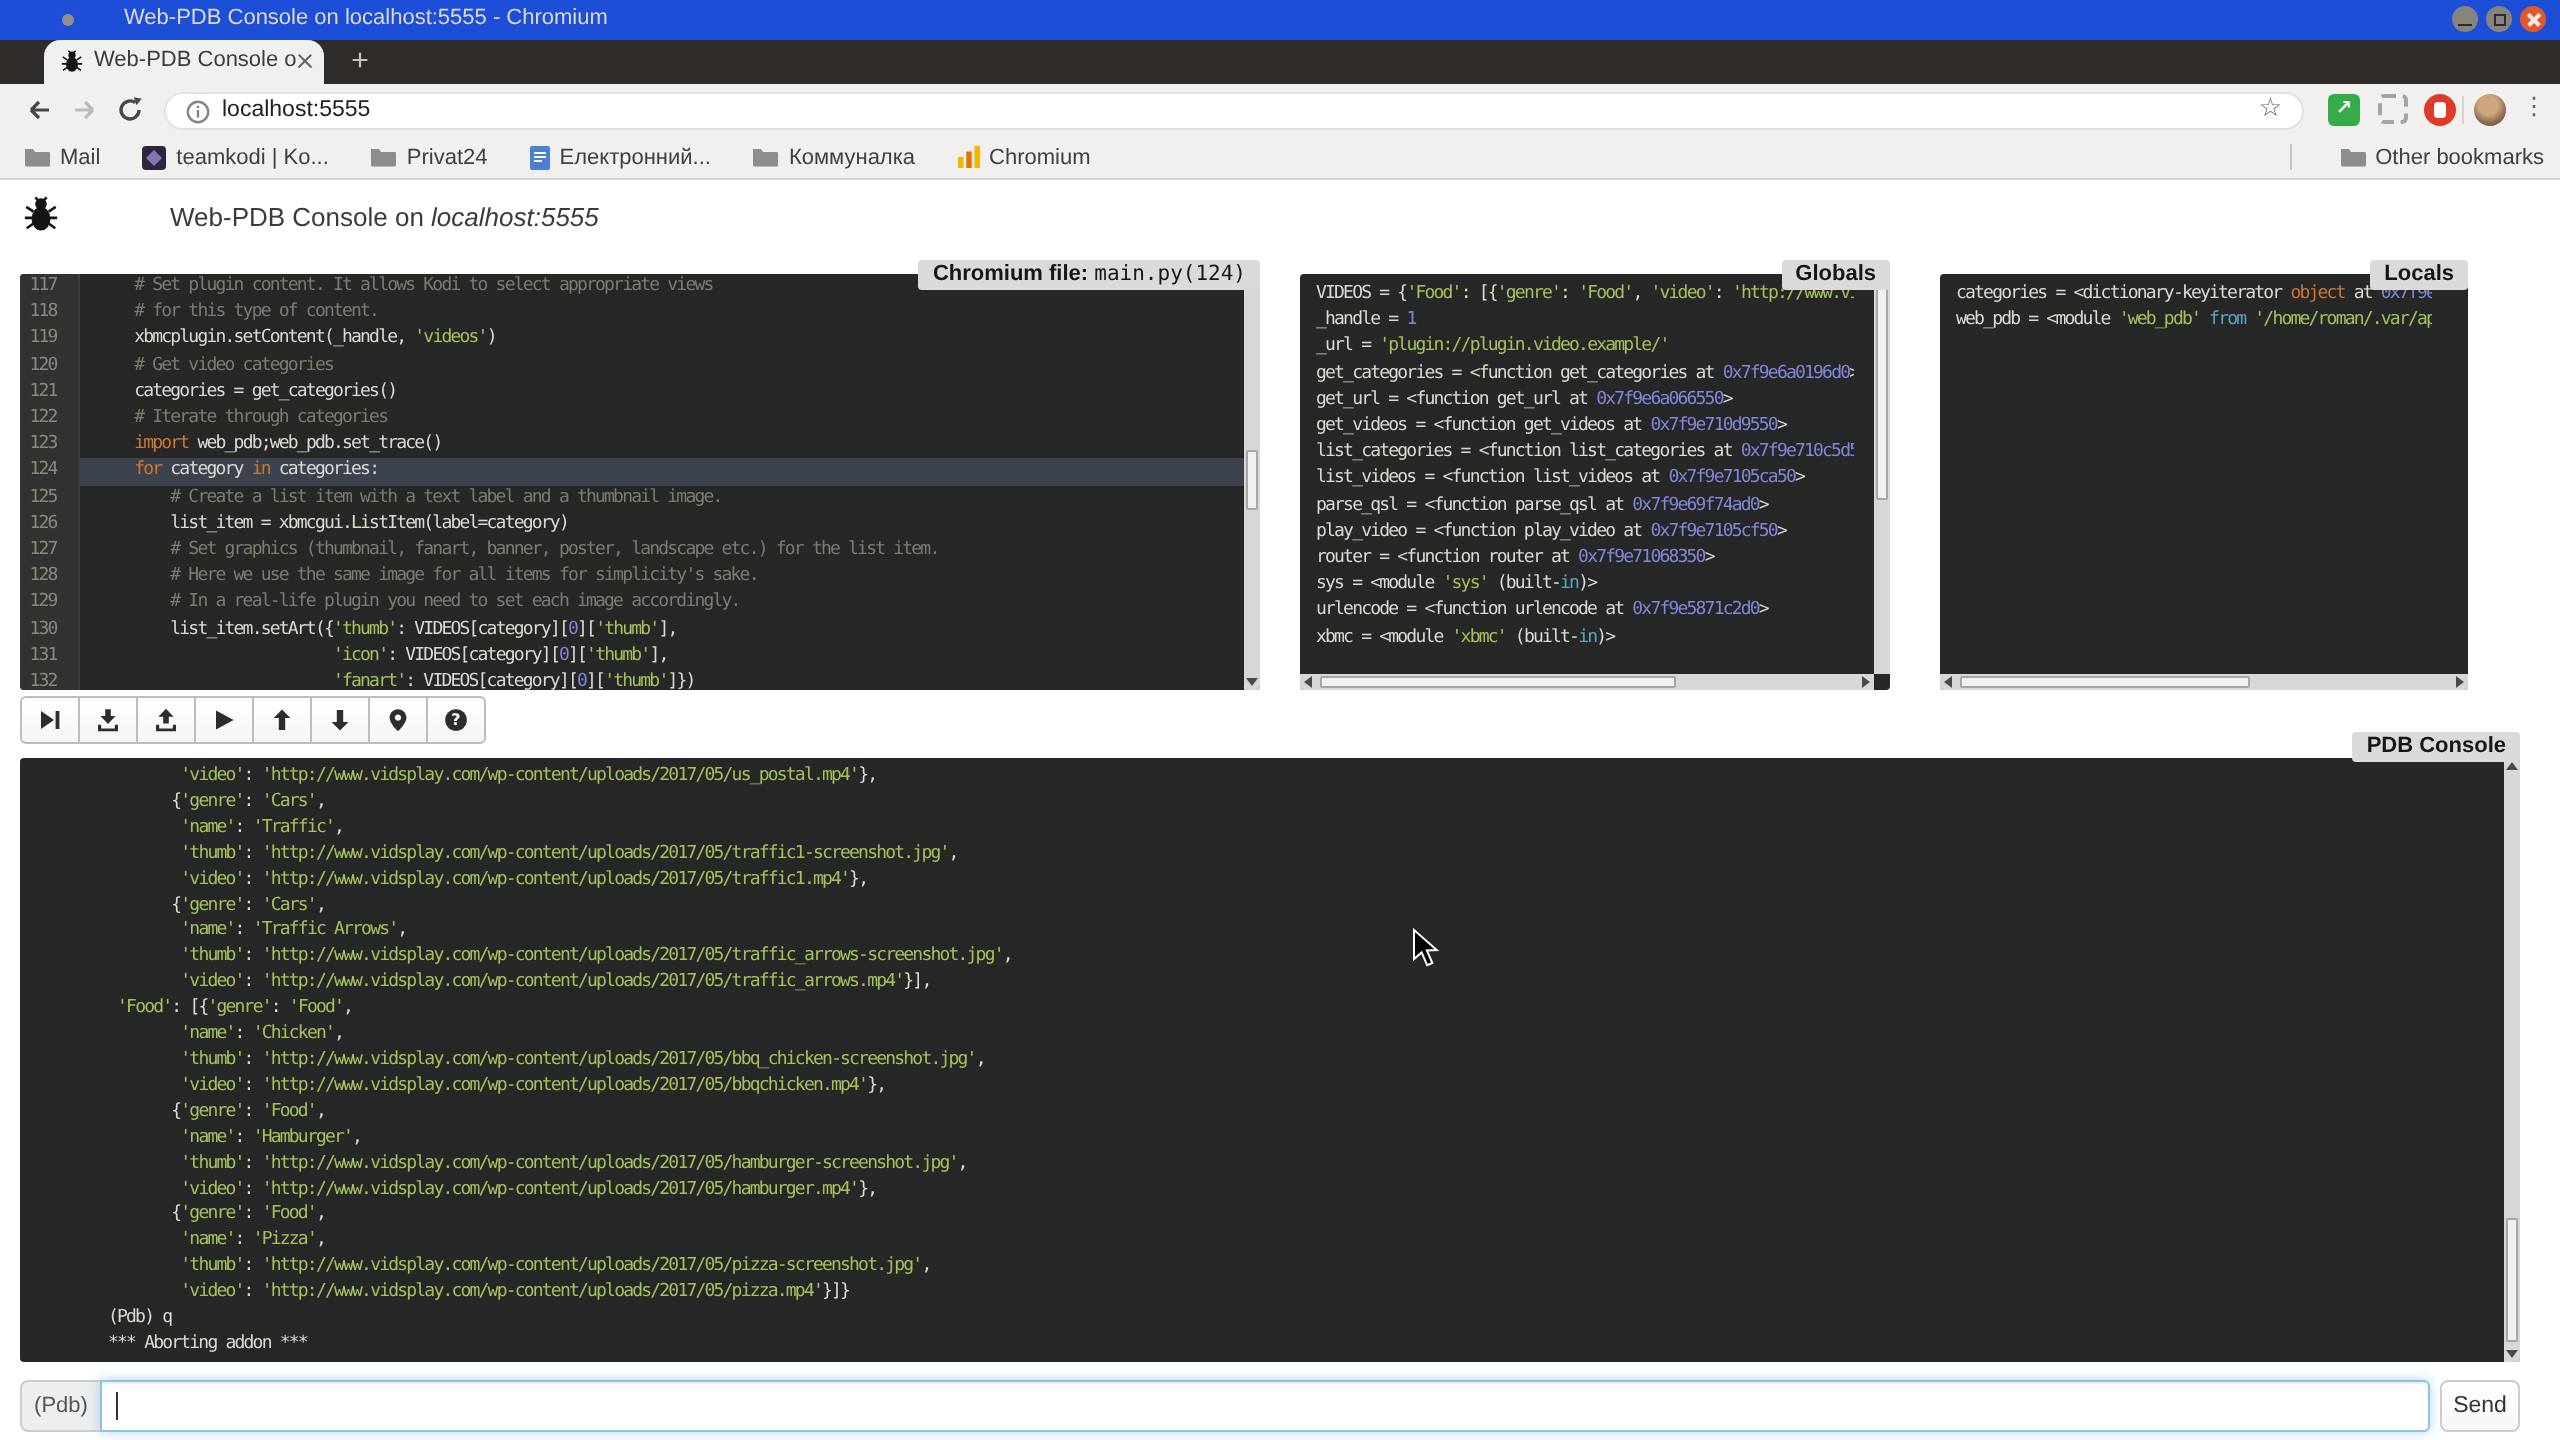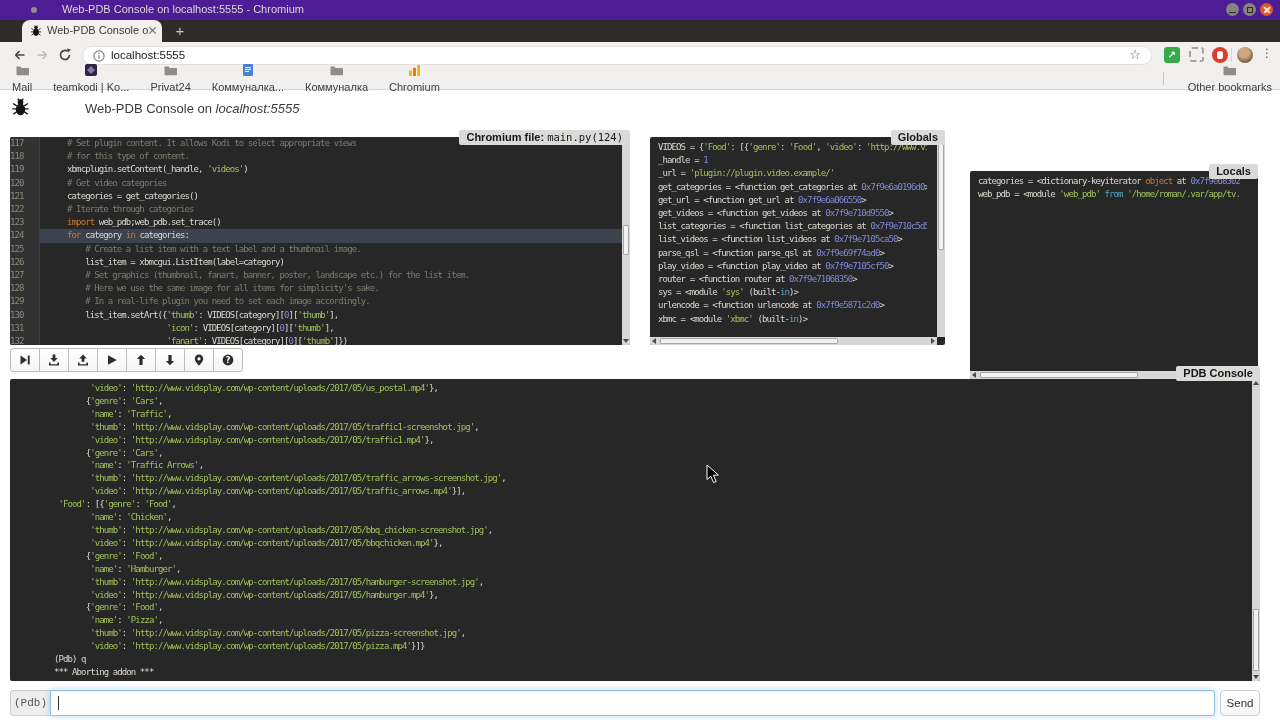--- a/index.html
+++ b/index.html
@@ -1,21 +1,21 @@
 <!DOCTYPE html>
 <html><head>
 <meta charset="utf-8">
 <style>
   * { box-sizing: border-box; margin: 0; padding: 0; }
   html,body { width:1280px; height:720px; }
   body { position:relative; overflow:hidden; background:#fff;
          font-family:"Liberation Sans", sans-serif; }
 
   
-  .titlebar { position:absolute; left:0; top:0; width:1280px; height:20px; background:#4c1d95; }
+  .titlebar { position:absolute; left:0; top:0; width:1280px; height:20px; background:#1d4ed8; }
   .title-dot { position:absolute; left:31px; top:7px; width:6px; height:6px; border-radius:50%; background:#938f8a; }
   .title-text { position:absolute; left:62px; top:3px; font-size:11px; color:#ddd9d5; white-space:nowrap; }
   .winbtn { position:absolute; top:3px; width:13px; height:13px; border-radius:50%; background:#87837d; }
   .winbtn.min  { right:41px; } .winbtn.max { right:24px; }
   .winbtn.close{ right:7px; background:#e0582c; }
   .winbtn .bar  { position:absolute; left:3px; bottom:3px; width:7px; height:1.5px; background:#2f2b28; }
   .winbtn .box  { position:absolute; left:3.5px; top:3.5px; width:6px; height:6px; border:1.2px solid #2f2b28; }
   .winbtn .x1,.winbtn .x2 { position:absolute; left:2.5px; top:5.7px; width:8px; height:1.6px; background:#fbe9e0; }
   .winbtn .x1 { transform:rotate(45deg);} .winbtn .x2 { transform:rotate(-45deg);}
 
@@ -52,21 +52,21 @@
   .tb-div { position:absolute; left:1231px; top:6px; width:1px; height:14px; background:#d5d3d1; }
   .avatar { position:absolute; left:1237px; top:5px; width:16px; height:16px; border-radius:50%;
             background:radial-gradient(circle at 45% 35%, #cfa77e 0 35%, #8a6a4e 65%, #554033 100%); }
   .menu-dots { position:absolute; left:1261px; top:4px; font-family:"DejaVu Sans",sans-serif;
                font-size:12px; color:#5f6368; }
 
   
   .bookmarks { position:absolute; left:0; top:68px; width:1280px; height:22px; background:#f2f0ee;
                border-bottom:1px solid #d8d6d4; }
   .bm-left { position:absolute; left:12px; top:0; height:21px; display:flex; align-items:center; gap:21px; }
-  .bm-item { display:flex; align-items:center; gap:5px; font-size:11px; color:#3c4043; white-space:nowrap;flex-direction:column; }
+  .bm-item { display:flex; align-items:center; gap:5px; font-size:11px; color:#3c4043; white-space:nowrap; }
   .bm-right { position:absolute; right:8px; top:0; height:21px; display:flex; align-items:center; gap:24px; }
   .bm-sep { width:1px; height:13px; background:#c9c7c5; }
 
   
   .page-header-bug { position:absolute; left:11px; top:98px; width:19px; height:19px; }
   .page-title { position:absolute; left:45px; top:101px; font-size:13px; color:#3b3b3b;margin-left:40px; }
   .page-title i { font-style:italic; }
 
   
   .panel-label { position:absolute; top:0; right:0; background:#dcdad8; color:#161616; font-size:11px;
@@ -74,28 +74,28 @@
   .lbl-mono { font-family:"DejaVu Sans Mono", monospace; font-weight:normal; font-size:10.5px; }
   .dpanel { position:absolute; left:0; right:0; top:7px; bottom:0; background:#272727; border-radius:2px;
             overflow:hidden; }
   .mono { font-family:"DejaVu Sans Mono", monospace; font-size:9px; letter-spacing:-0.9px;
           line-height:13.2px; white-space:pre; }
   .tok-t { color:#dcdad2; } .tok-c { color:#7c7c6f; } .tok-s { color:#a3c25c; }
   .tok-k { color:#cc7832; } .tok-n { color:#8088d8; } .tok-k2 { color:#56a8c2; }
 
   #code-wrap    { position:absolute; left:10px;  top:130px; width:620px;  height:215px; }
   #globals-wrap { position:absolute; left:650px; top:130px; width:295px;  height:215px; }
-  #locals-wrap  { position:absolute; left:970px; top:130px; width:288px;  height:215px;margin-top:34px; }
+  #locals-wrap  { position:absolute; left:970px; top:130px; width:264px;  height:215px; }
   #console-wrap { position:absolute; left:10px;  top:366px; width:1250px; height:315px; }
   #console-wrap .dpanel { top:13px; }
 
   .gutter-strip { position:absolute; left:0; top:0; bottom:0; width:30px; background:#323232;
                   border-right:1px solid #3e3e3e; }
   .crow { display:flex; }
-  .cnum { width:30px; padding-right:7px; text-align:left; color:#8a8a7c; flex:none; }
+  .cnum { width:30px; padding-right:7px; text-align:center; color:#8a8a7c; flex:none; }
   .csrc { flex:1; padding-left:9px; }
   .csrc.hl { background:#3c424e; }
   .token-block { position:absolute; left:8px; top:4px; right:18px; bottom:12px; overflow:hidden; }
   #console-body { position:absolute; left:8px; top:3px; right:18px; bottom:4px; overflow:hidden; }
   #console-body .trow { line-height:12.9px;margin-left:36px; }
 
   
   .vsb { position:absolute; right:0; top:0; bottom:0; width:8px; background:#d9d7d5; z-index:2; }
   .hsb { position:absolute; left:0; right:8px; bottom:0; height:8px; background:#d9d7d5; z-index:2; }
   .sb-thumb { position:absolute; background:#f2f1ef; border:1px solid #a9a7a5; border-radius:1px; }
@@ -109,21 +109,21 @@
   #dbg-toolbar { position:absolute; left:10px; top:348px; height:24px; display:flex; }
   .dbtn { width:30px; height:24px; background:linear-gradient(#ffffff,#f5f5f5); border:1px solid #bfbdbb;
           margin-left:-1px; display:flex; align-items:center; justify-content:center; }
   .dbtn:first-child { border-radius:3px 0 0 3px; margin-left:0; }
   .dbtn:last-child  { border-radius:0 3px 3px 0; }
   .dbtn svg { fill:#2d2d2d; }
 
   
   #prompt-row { position:absolute; left:10px; top:690px; width:1250px; height:26px; display:flex; }
   .pdb-addon { width:40px; height:26px; background:#eeeeee; border:1px solid #cccccc; border-right:none;
-               border-radius:4px 0 0 4px; font-size:11px; color:#555; text-align:center; line-height:24px;font-family:Liberation Mono, monospace; }
+               border-radius:4px 0 0 4px; font-size:11px; color:#555; text-align:center; line-height:24px; }
   .pdb-input { flex:1; height:26px; border:1px solid #8fc1e0; background:#fff; border-radius:0 3px 3px 0;
                box-shadow: inset 0 1px 1px rgba(0,0,0,.075), 0 0 6px rgba(102,175,233,.5);
                padding-left:8px; font-family:"DejaVu Sans Mono",monospace; font-size:11px; color:#222; outline:none; }
   .caret { position:absolute; left:58px; top:696px; width:1px; height:14px; background:#333; z-index:4; }
   .send-btn { width:40px; height:26px; margin-left:5px; background:linear-gradient(#ffffff,#f7f7f7);
               border:1px solid #cccccc; border-radius:4px; font-size:11.5px; color:#333; }
 
   
   #mouse-cursor { position:absolute; left:706px; top:464px; z-index:9; }
 </style>
@@ -214,21 +214,21 @@
         </svg>
       <span>Privat24</span>
     </span>
     <span class="bm-item">
       <svg width="10" height="12" viewBox="0 0 10 12">
           <rect width="10" height="12" rx="1" fill="#4a7fd4"></rect>
           <rect x="2" y="3" width="6" height="1" fill="#fff"></rect>
           <rect x="2" y="5" width="6" height="1" fill="#fff"></rect>
           <rect x="2" y="7" width="4" height="1" fill="#fff"></rect>
         </svg>
-      <span>Коммуналка...</span>
+      <span>Електронний...</span>
     </span>
     <span class="bm-item">
       <svg width="13" height="11" viewBox="0 0 13 11">
           <path fill="#8f8d8b" d="M0.5,1.5 h4 l1,1.5 h6.9 a0.6,0.6 0 0 1 0.6,0.6 v6 a0.6,0.6 0 0 1 -0.6,0.6 h-11.3 a0.6,0.6 0 0 1 -0.6,-0.6 z"></path>
         </svg>
       <span>Коммуналка</span>
     </span>
     <span class="bm-item">
       <svg width="11" height="11" viewBox="0 0 12 12">
           <rect x="0" y="6" width="3" height="6" fill="#f4b400"></rect>

